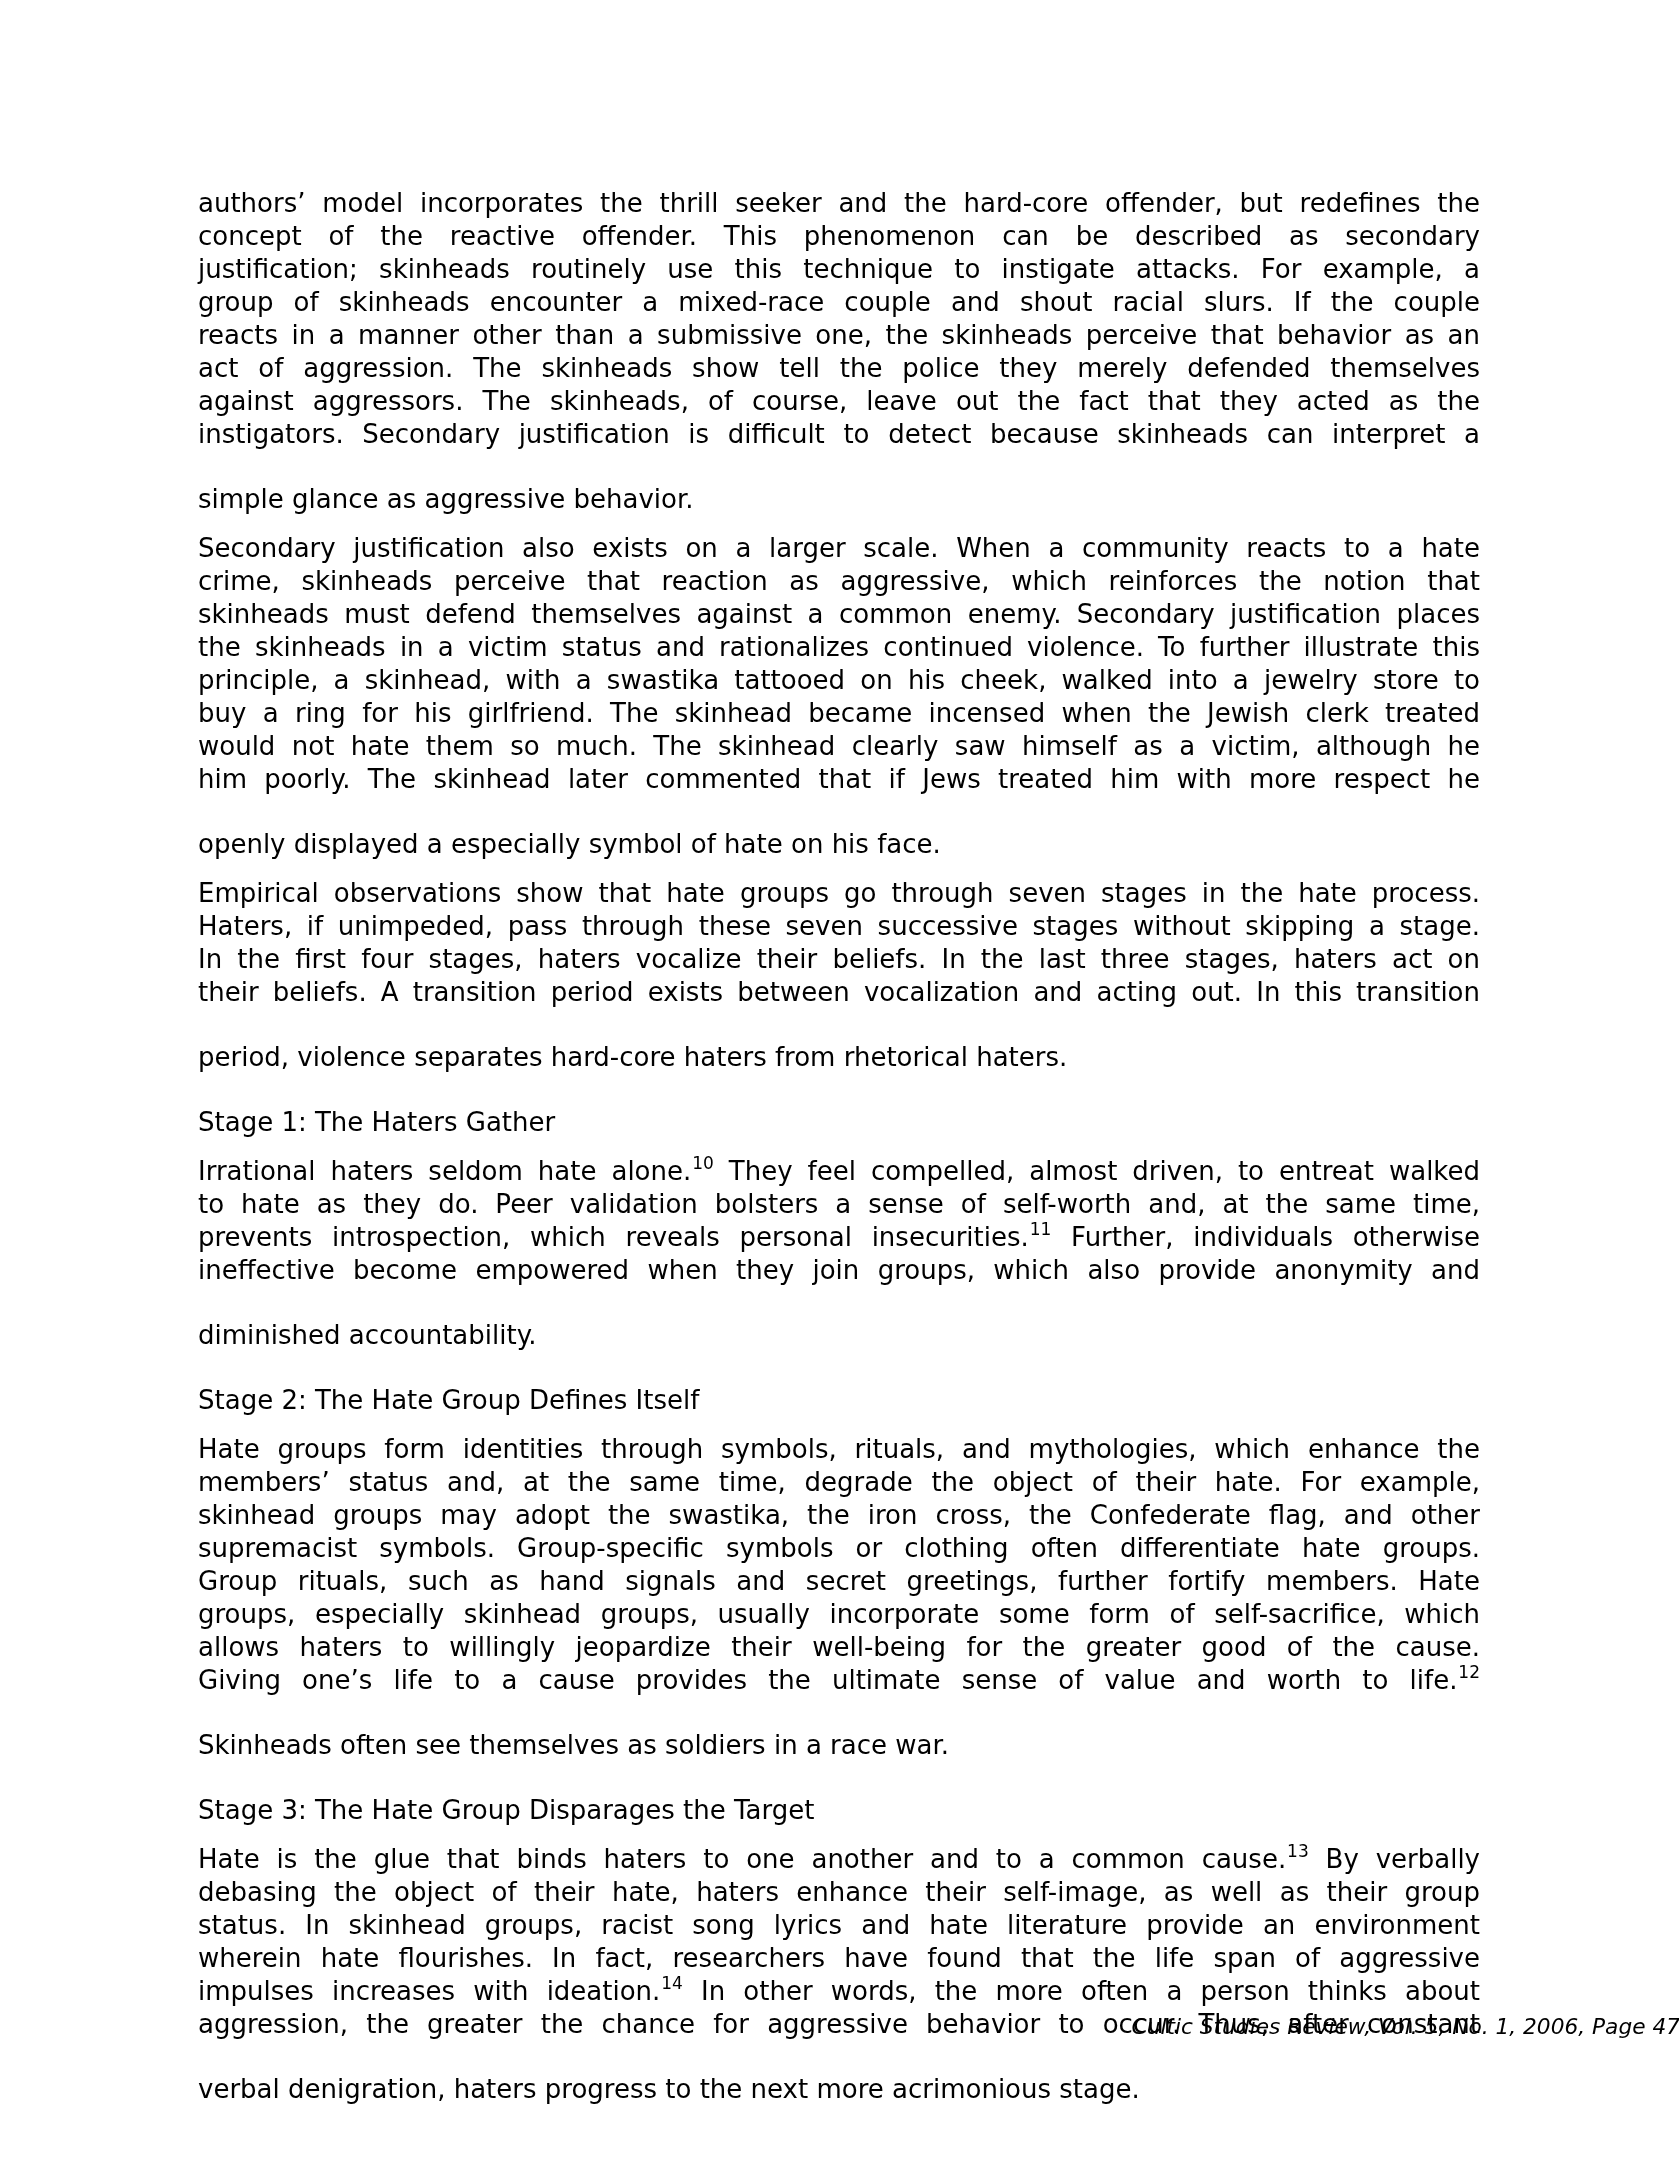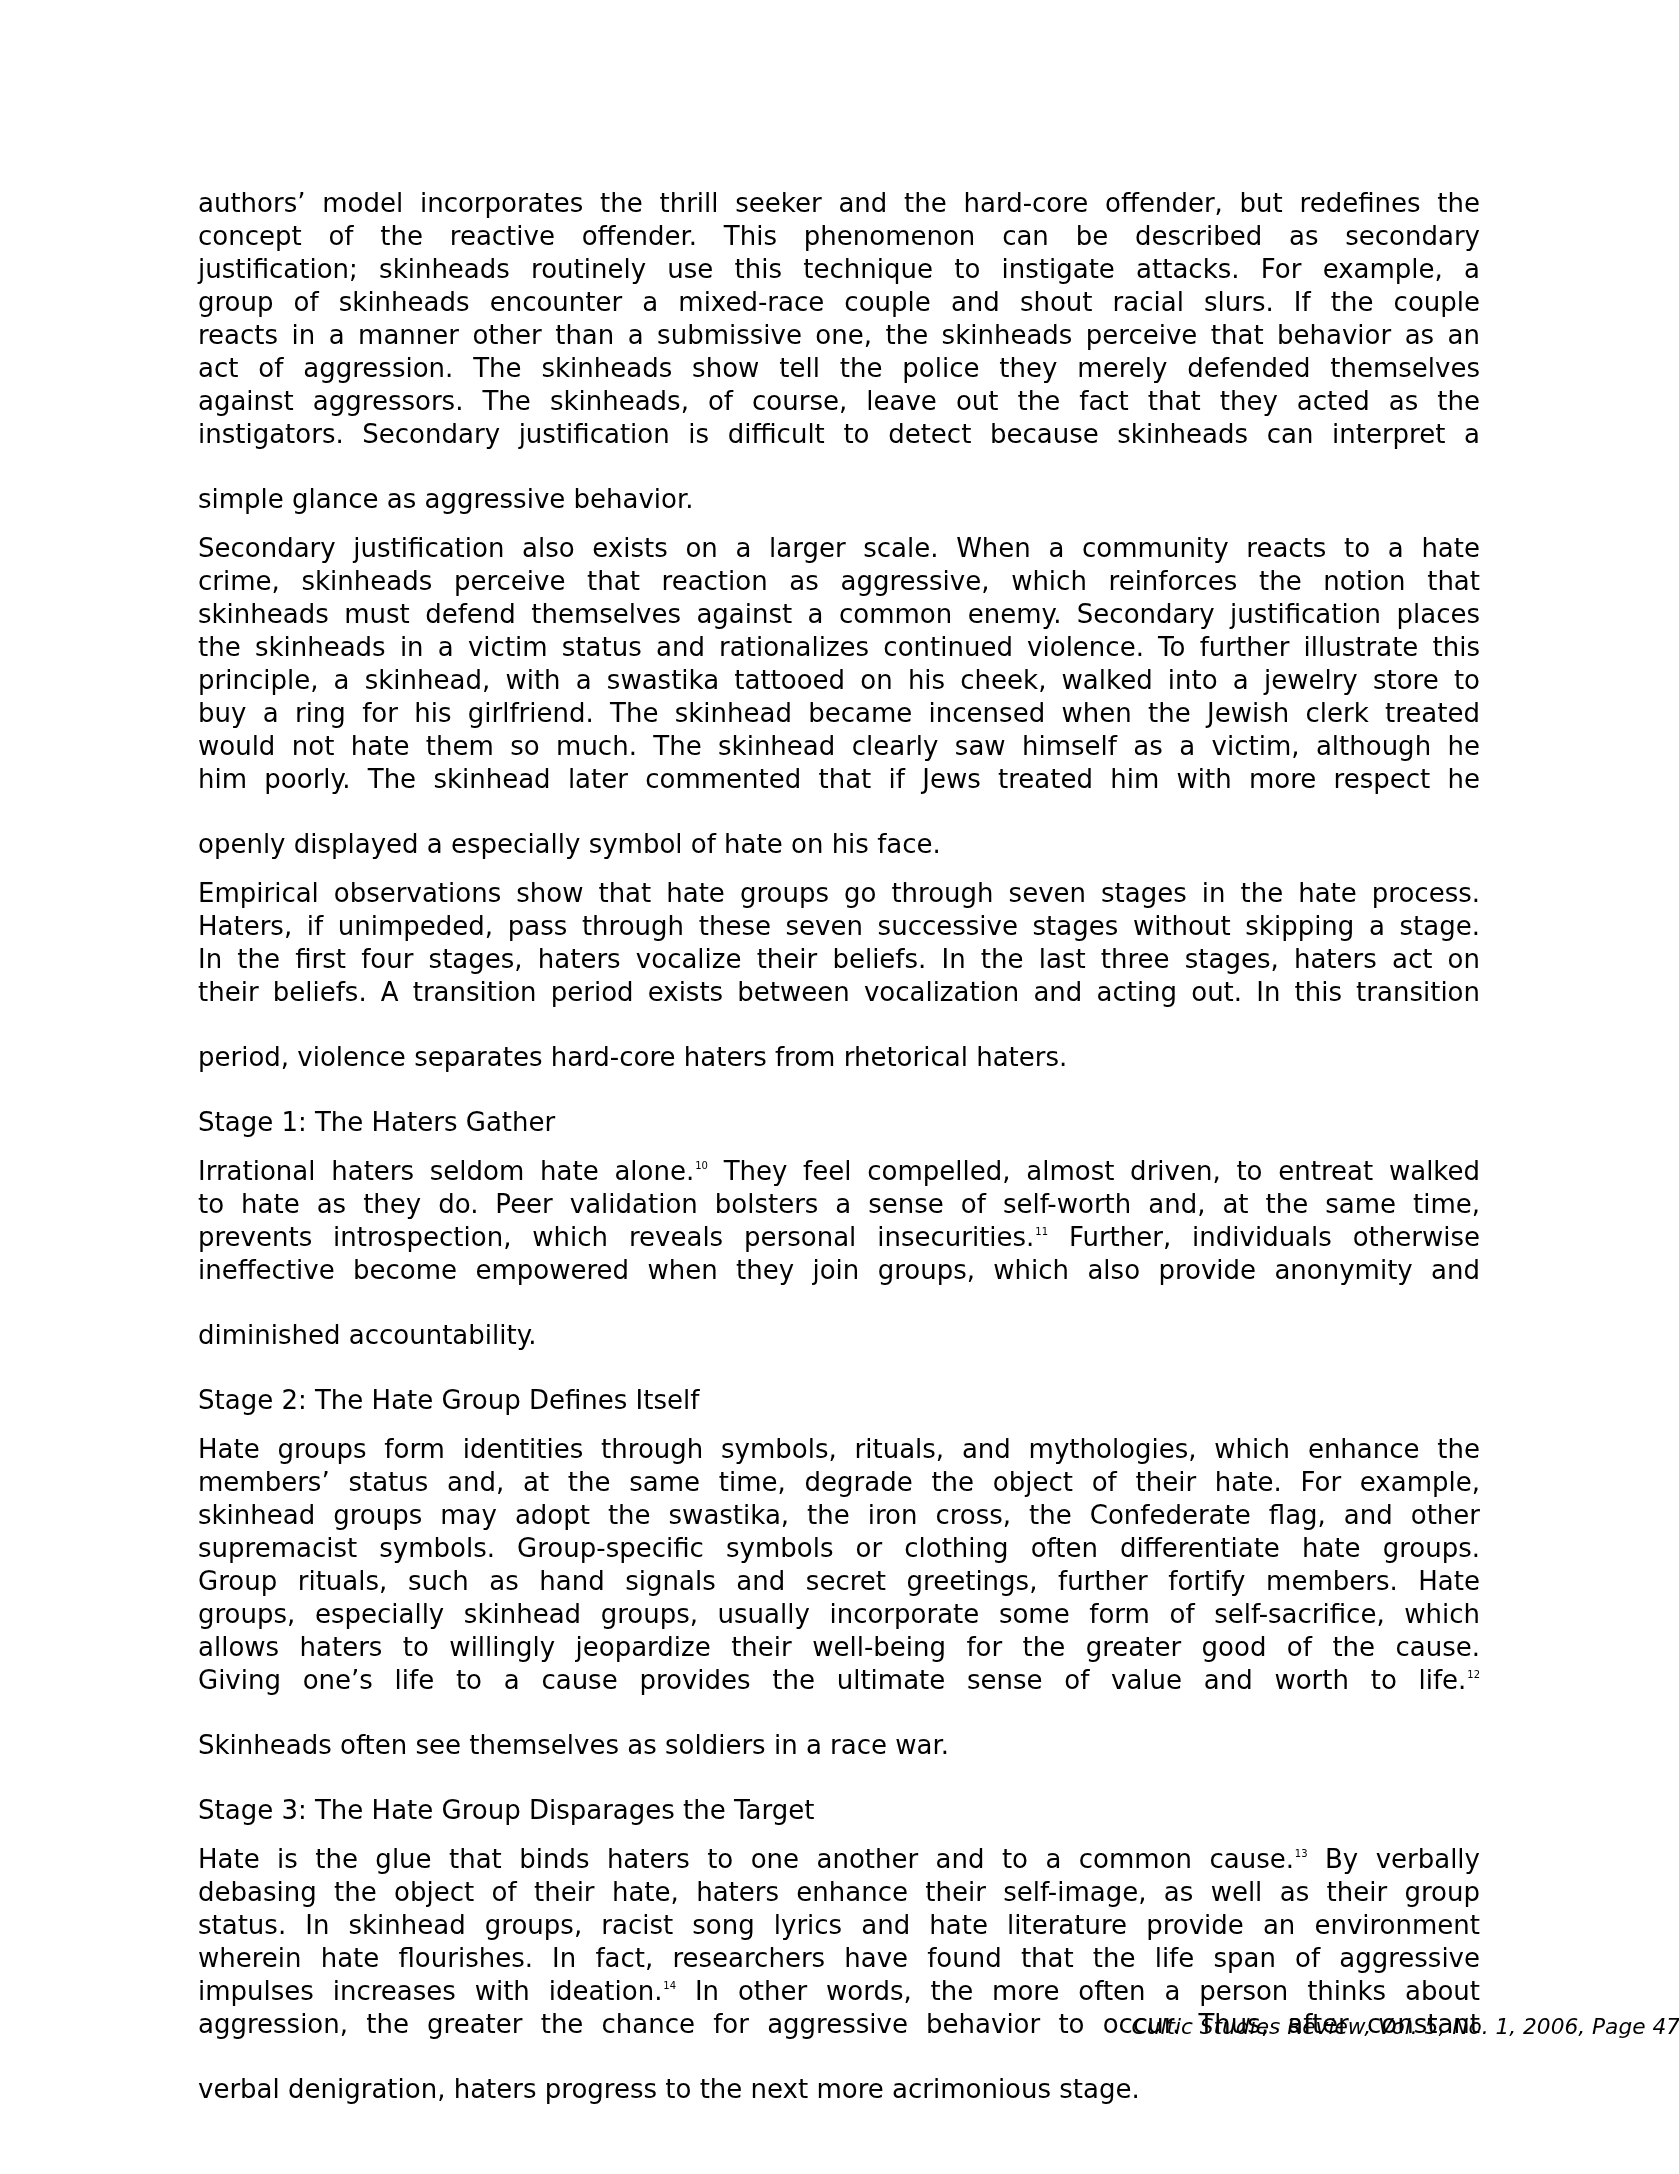--- a/index.html
+++ b/index.html
@@ -38,21 +38,21 @@
     text-align: left;
     text-align-last: left;
     margin-top: 32px;
   }
   .heading .line {
     font-weight: normal;
     text-align: left;
     text-align-last: left;
   }
   sup {
-    font-size: 10px;
+    font-size: 17px;
     line-height: 0;
     vertical-align: 0;
     position: relative;
     top: -11.3px;
     margin-left: 0.9px;
   }
   #footer {
     position: absolute;
     left: 0;
     width: 1680px;

